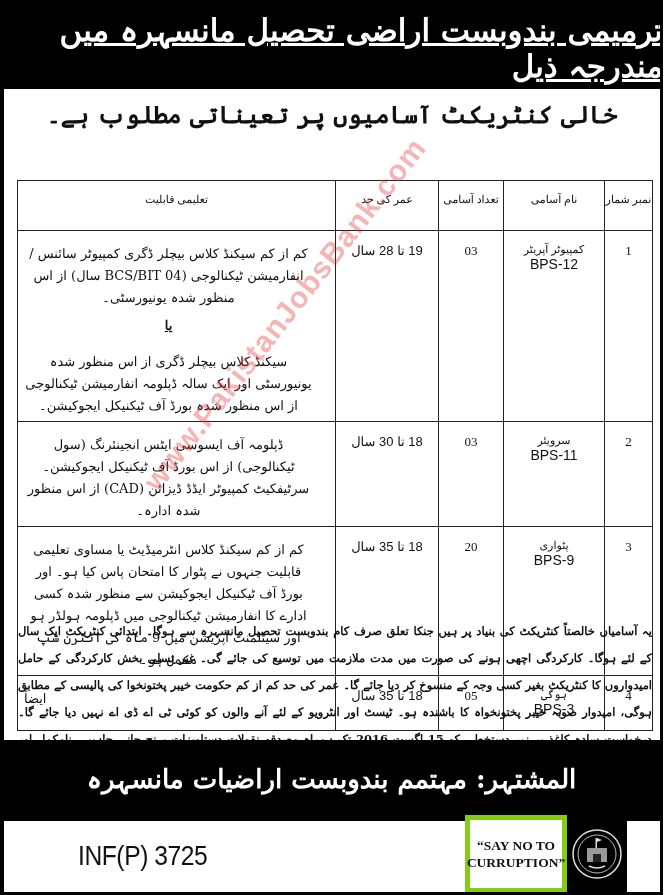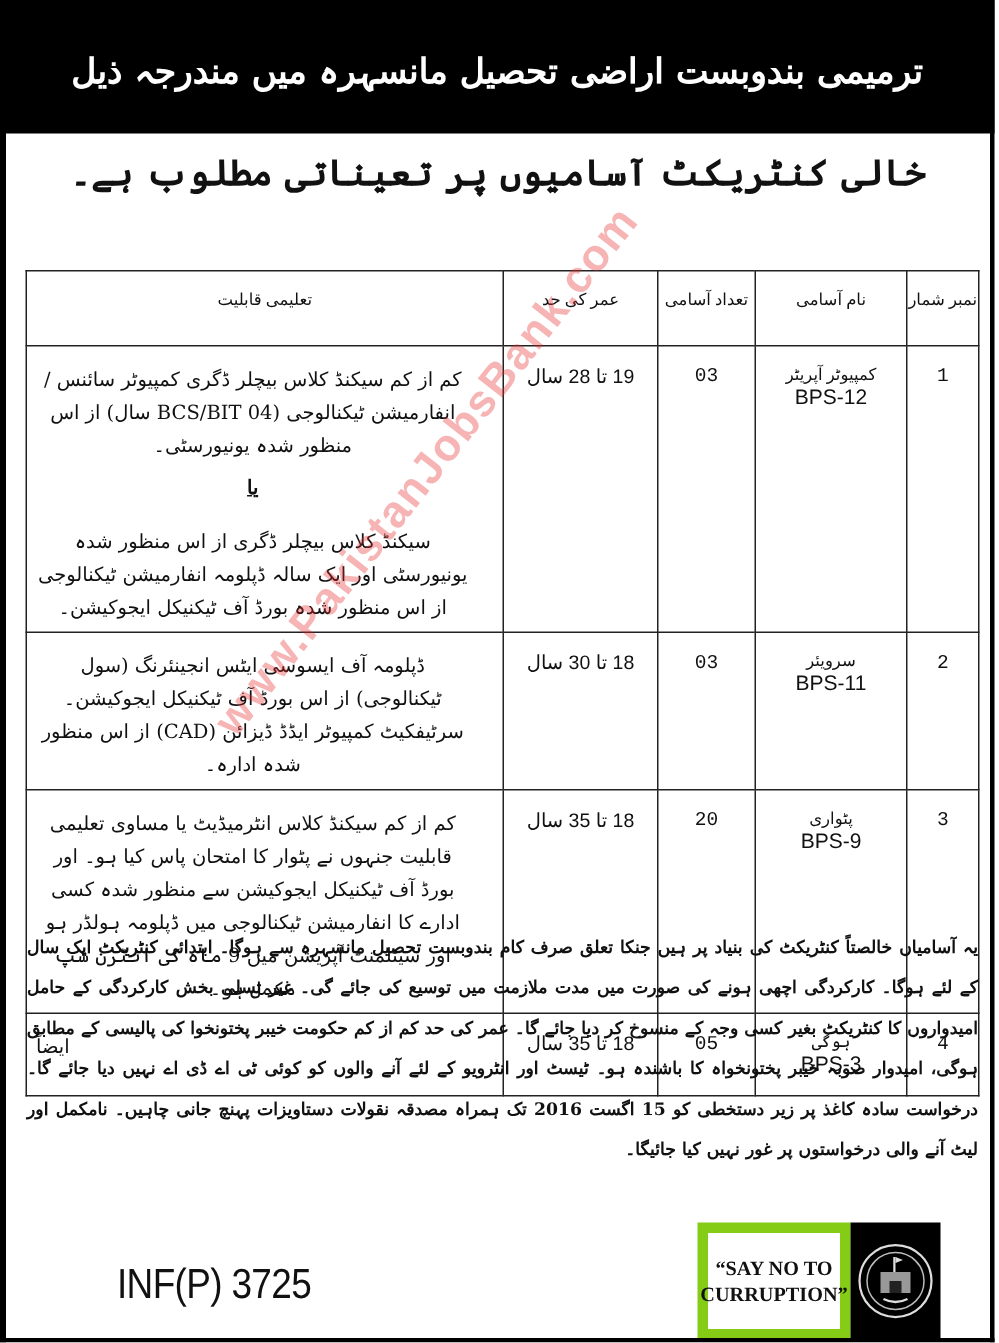--- a/index.html
+++ b/index.html
@@ -6,38 +6,38 @@
   html, body { width: 666px; height: 895px; background: #ffffff; overflow: hidden; }
   body { position: relative; font-family: "DejaVu Sans", sans-serif; color: #111; }
 
   .frame { position: absolute; left: 0; top: 0; width: 666px; height: 895px; background: #fff; }
   .border-left { position: absolute; left: 0; top: 0; width: 4px; height: 895px; background: #000; }
   .border-right { position: absolute; left: 660px; top: 0; width: 3px; height: 895px; background: #000; }
   .border-bottom { position: absolute; left: 0; top: 892px; width: 663px; height: 3px; background: #000; }
 
   .top-band { position: absolute; left: 0; top: 0; width: 663px; height: 89px; background: #000;
               display: flex; align-items: center; justify-content: center; }
-  .top-band .title { color: #fff; font-family: "DejaVu Serif", serif; font-size: 23px; font-weight: bold;
-                     direction: rtl; letter-spacing: 0; padding-top: 6px; }
+  .top-band .title { color: #fff; font-family: "DejaVu Serif", serif; font-size: 31px; font-weight: bold;
+                     direction: rtl; letter-spacing: 0; padding-top: 6px; text-decoration: underline; }
 
   .subtitle { position: absolute; left: 4px; top: 100px; width: 656px; text-align: center;
               font-family: "DejaVu Serif", serif; font-size: 24px; font-weight: bold; direction: rtl; }
 
   table.posts { position: absolute; left: 17px; top: 180px; width: 635px; border-collapse: collapse;
                 direction: rtl; table-layout: fixed; }
   table.posts th, table.posts td { border: 1.5px solid #222; vertical-align: top; }
   table.posts th { height: 50px; font-weight: normal; font-size: 11px; padding-top: 12px; text-align: center;
                    font-family: Liberation Serif, serif; }
   table.posts td { font-size: 13px; text-align: center; padding-top: 12px; }
   .c-no { width: 48px; }
   .c-name { width: 101px; }
   .c-count { width: 65px; }
   .c-age { width: 103px; }
   .c-qual { width: 318px; }
-  td.latin { font-family: Liberation Mono, monospace; font-size: 14px; }
+  td.latin { font-family: Liberation Serif, serif; font-size: 14px; }
   .post-name { font-family: Liberation Serif, serif; font-size: 11px; display: block; }
   .post-bps { font-family: "Liberation Sans", sans-serif; font-size: 14px; display: block; }
   td.age { font-family: "Liberation Sans", sans-serif; font-size: 13px; direction: rtl; }
   td.qual { text-align: right; padding: 10px 22px 4px 6px; font-family: "DejaVu Serif", serif; font-size: 10.5px;
             line-height: 22px; direction: rtl; }
   .qual-or { text-align: center; font-weight: bold; text-decoration: underline; margin: 6px 0 14px; }
 
   .r1 td { height: 133px; }
   .r2 td { height: 83px; }
   .r3 td { height: 82px; }
@@ -48,21 +48,21 @@
 
   .bottom-band { position: absolute; left: 0; top: 740px; width: 663px; height: 81px; background: #000;
                  display: flex; align-items: center; justify-content: center; }
   .bottom-band .advertiser { color: #fff; font-family: "DejaVu Serif", serif; font-size: 26px; font-weight: bold;
                              direction: rtl; padding-bottom: 4px; }
 
   .inf { position: absolute; left: 78px; top: 840px; font-family: "Liberation Sans", sans-serif; font-size: 28px;
          font-weight: normal; letter-spacing: -0.5px; transform: scaleX(0.88); transform-origin: left; }
 
   .slogan-box { position: absolute; left: 465px; top: 815px; width: 102px; height: 78px; background: #fff;
-                border: 7px solid #84cc16; display: flex; align-items: center; justify-content: center; text-align: center;
+                border: 5px solid #84cc16; display: flex; align-items: center; justify-content: center; text-align: center;
                 font-family: "Liberation Serif", serif; font-weight: bold; font-size: 13.5px; line-height: 17px; }
   .logo-box { position: absolute; left: 567px; top: 815px; width: 60px; height: 78px; background: #000;
               display: flex; align-items: center; justify-content: center; }
 
   .watermark { position: absolute; left: 150px; top: 470px; transform: rotate(-52deg); transform-origin: left center;
                font-family: "Liberation Sans", sans-serif; font-size: 30px; font-weight: bold; color: rgba(230, 40, 40, 0.35);
                white-space: nowrap; pointer-events: none; letter-spacing: 1px; }
 </style>
 </head>
 <body>
@@ -141,20 +141,23 @@
         <td class="age">18 تا 35 سال</td>
         <td class="qual" style="text-align:left">
           <div>ایضاً</div>
         </td>
       </tr>
     </tbody>
   </table>
 
   <div class="terms">یہ آسامیاں خالصتاً کنٹریکٹ کی بنیاد پر ہیں جنکا تعلق صرف کام بندوبست تحصیل مانسہرہ سے ہوگا۔ ابتدائی کنٹریکٹ ایک سال کے لئے ہوگا۔ کارکردگی اچھی ہونے کی صورت میں مدت ملازمت میں توسیع کی جائے گی۔ غیر تسلی بخش کارکردگی کے حامل امیدواروں کا کنٹریکٹ بغیر کسی وجہ کے منسوخ کر دیا جائے گا۔ عمر کی حد کم از کم حکومت خیبر پختونخوا کی پالیسی کے مطابق ہوگی، امیدوار صوبہ خیبر پختونخواہ کا باشندہ ہو۔ ٹیسٹ اور انٹرویو کے لئے آنے والوں کو کوئی ٹی اے ڈی اے نہیں دیا جائے گا۔ درخواست سادہ کاغذ پر زیر دستخطی کو 15 اگست 2016 تک ہمراہ مصدقہ نقولات دستاویزات پہنچ جانی چاہیں۔ نامکمل اور لیٹ آنے والی درخواستوں پر غور نہیں کیا جائیگا۔</div>
 
+  <div class="bottom-band">
+    <div class="advertiser">المشتہر: مہتمم بندوبست اراضیات مانسہرہ</div>
+  </div>
 
   <div class="inf">INF(P) 3725</div>
 
   <div class="slogan-box">
     <div>
       <div>“SAY NO TO</div>
       <div>CURRUPTION”</div>
     </div>
   </div>
 

